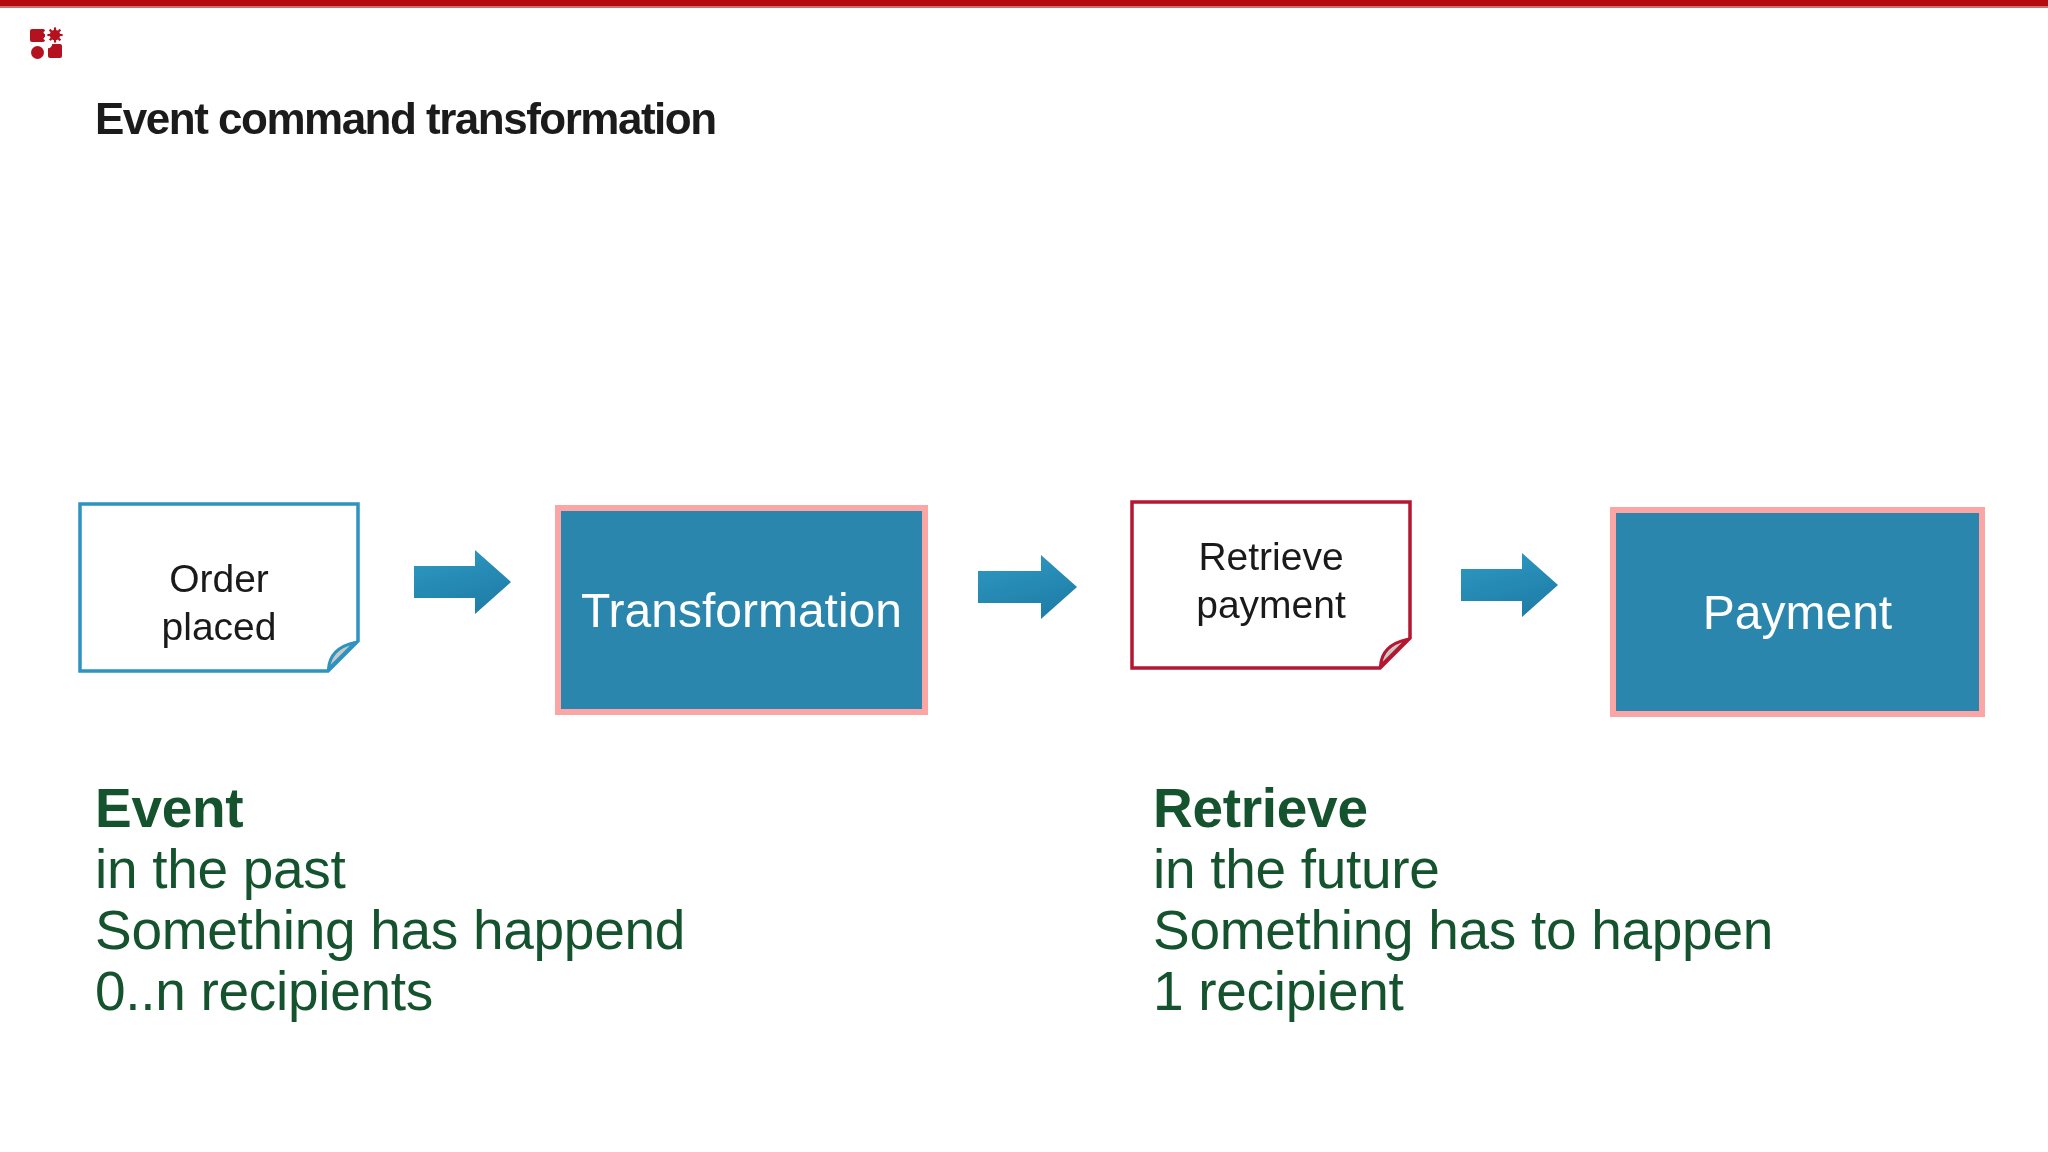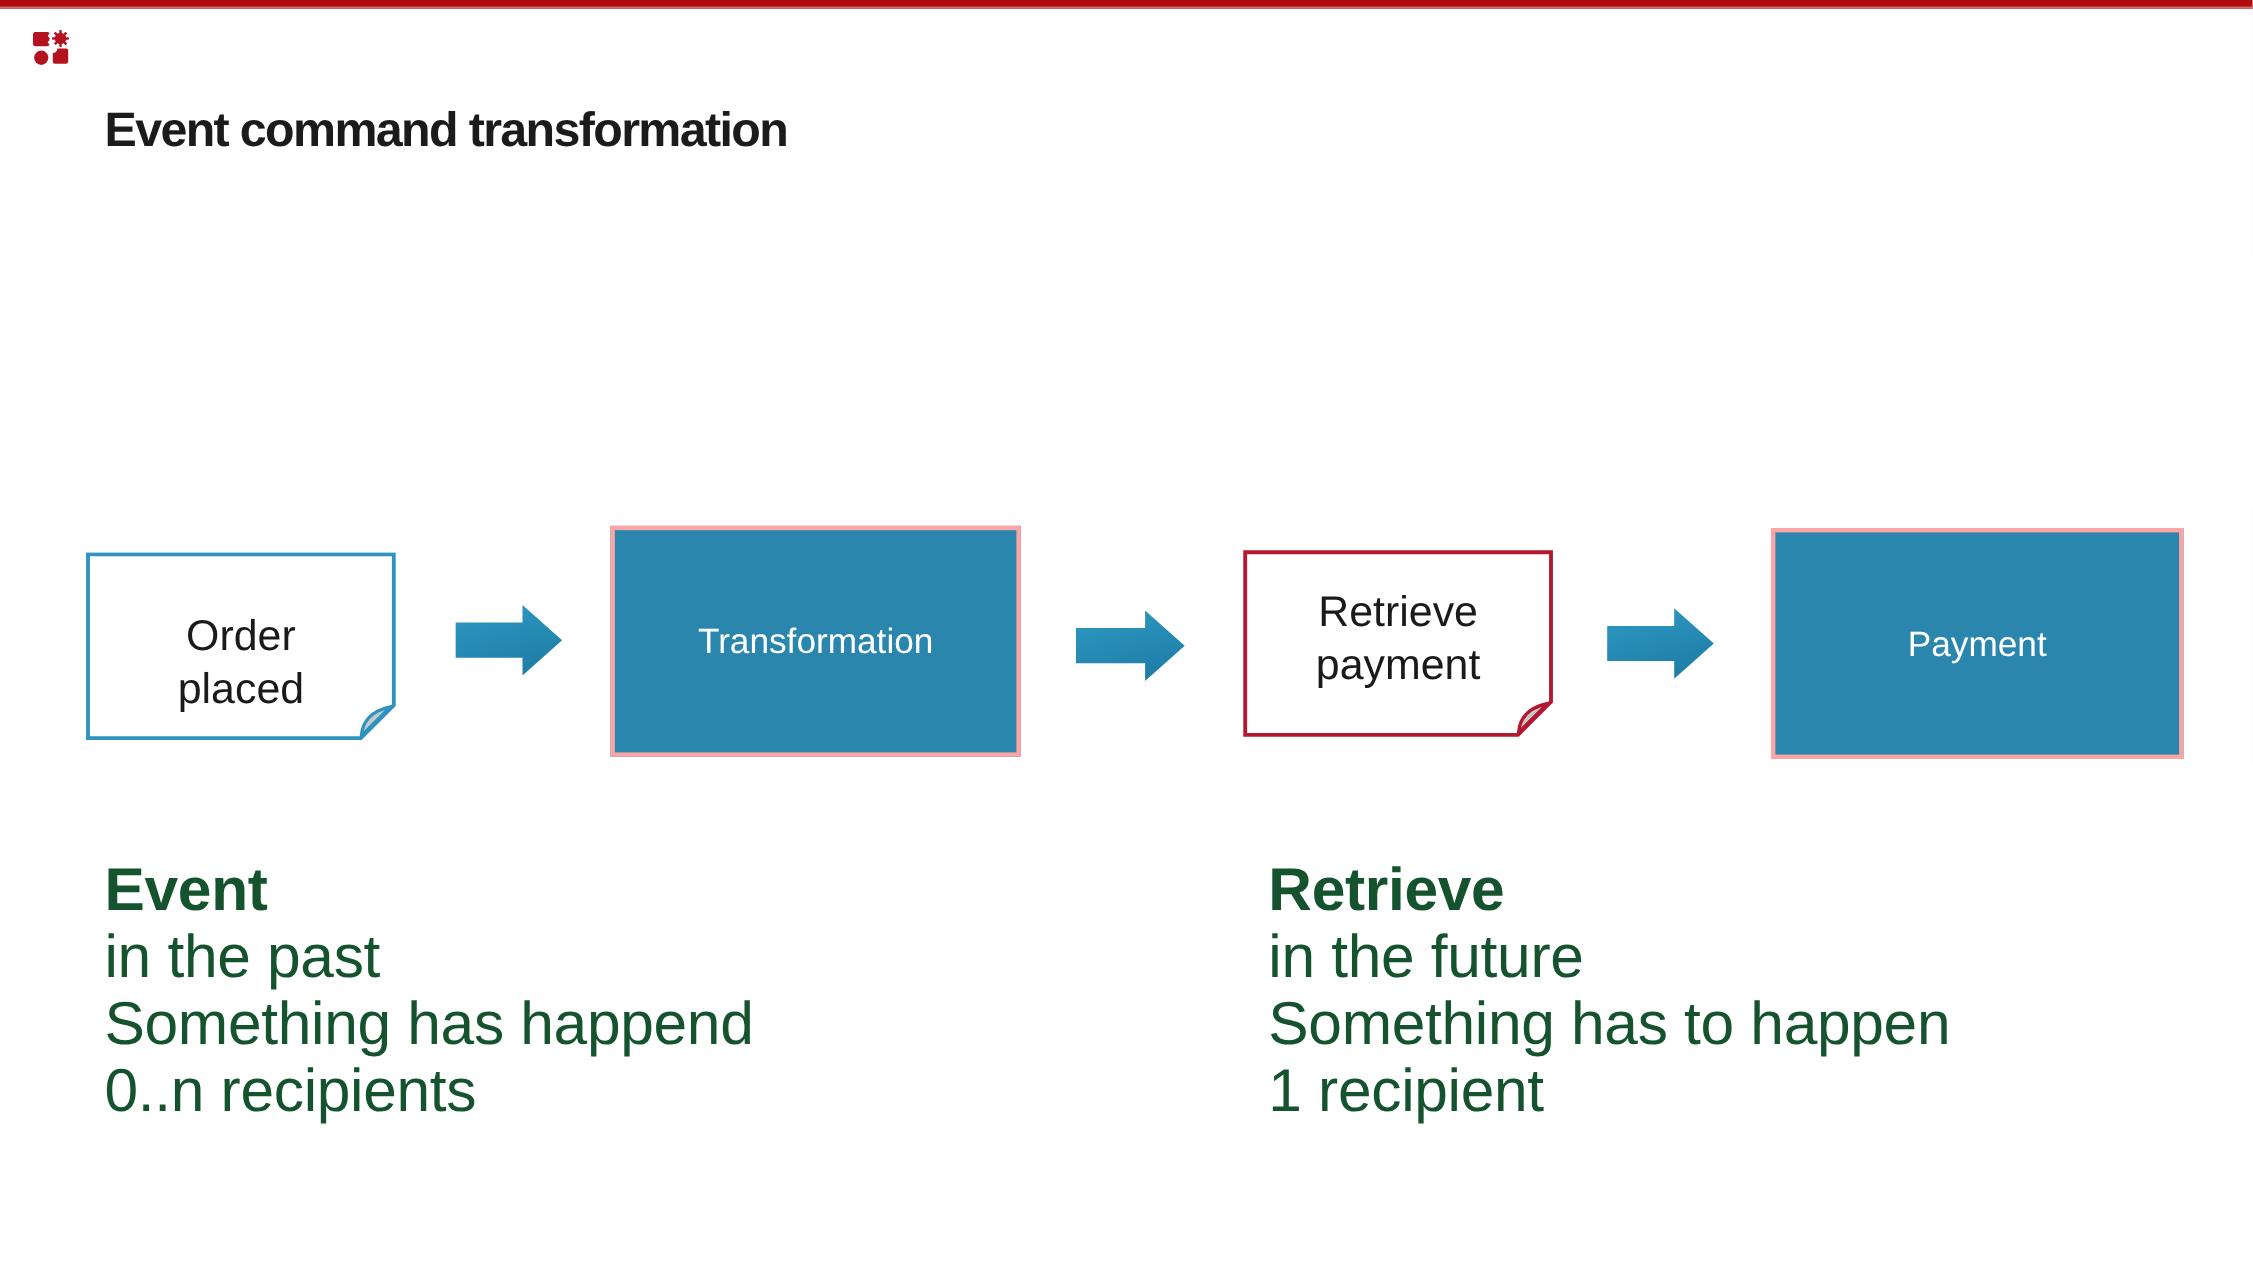--- a/index.html
+++ b/index.html
@@ -62,25 +62,26 @@
     line-height: 48px;
     color: #1a1a1a;
     text-align: center;
   }
 
   .process {
     display: flex;
     align-items: center;
     justify-content: center;
     background: #2a86ad;
-    border: 4px solid #fca5a5;
+    border: 6px solid #fca5a5;
     box-sizing: border-box;
     color: #ffffff;
-    font-size: 32px;
+    font-size: 48px;
     text-align: center;
+    margin-top: 27px;
   }
   .process-transformation { left: 555px;  top: 478px; width: 373px; height: 210px; }
   .process-payment        { left: 1610px; top: 480px; width: 375px; height: 210px; }
 
   .arrow { position: absolute; }
   .arrow-1 { left: 414px;  top: 549px; }
   .arrow-2 { left: 978px;  top: 554px; }
   .arrow-3 { left: 1461px; top: 552px; }
 
   

